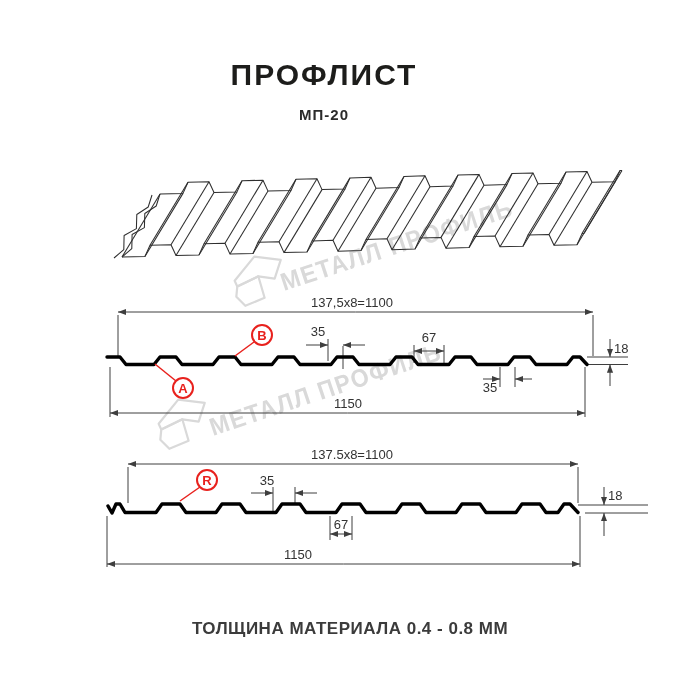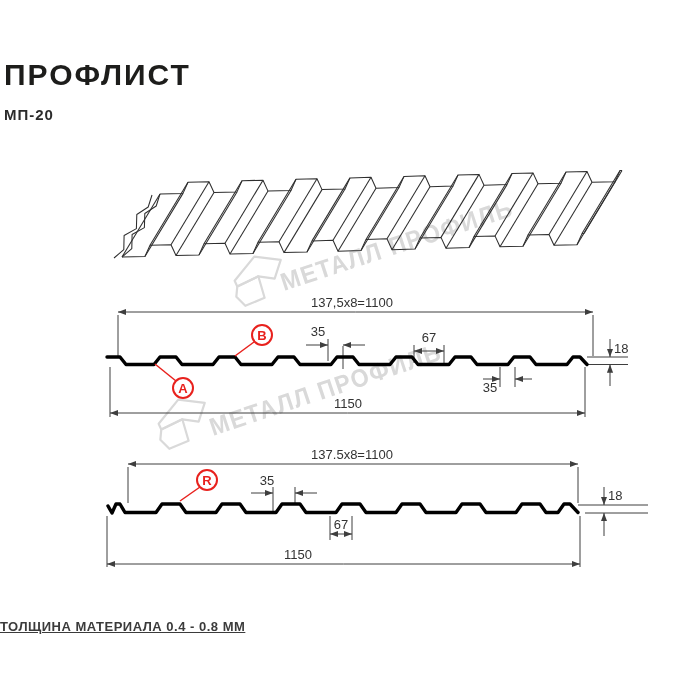--- a/index.html
+++ b/index.html
@@ -1,22 +1,22 @@
 <!DOCTYPE html>
 <html style="--accent_red: #e8211d; --line: #3e3e3e; --watermark: #d9d9d9;"><head>
 <meta charset="utf-8">
 <style>
   html,body{margin:0;padding:0;background:#fff;}
   .page{position:relative;width:700px;height:700px;background:#fff;overflow:hidden;
         font-family:"Liberation Sans",sans-serif;}
-  .title-block{position:absolute;left:4px;top:58px;width:624px;text-align:left;}
+  .title-block{position:absolute;left:12px;top:58px;width:624px;text-align:center;}
   .main-title{font-size:30px;font-weight:800;letter-spacing:2px;color:#1d1d1b;}
   .sub-title{margin-top:14px;font-size:15px;font-weight:600;letter-spacing:1px;color:#2b2b2b;}
-  .footer-note{position:absolute;left:0;top:619px;width:700px;text-align:left;
-        font-size:13px;font-weight:600;letter-spacing:0.5px;color:#3b3b3b;text-decoration:underline;}
+  .footer-note{position:absolute;left:0;top:619px;width:700px;text-align:center;
+        font-size:17px;font-weight:600;letter-spacing:0.5px;color:#3b3b3b;}
   svg.drawing{position:absolute;left:0;top:0;}
   .thin{stroke:var(--line,#3e3e3e);stroke-width:1;fill:none;}
   .prof{stroke:#000;stroke-width:3.4;fill:none;stroke-linejoin:round;stroke-linecap:round;}
   .sheet{stroke:#2e2e2e;stroke-width:1.05;fill:none;stroke-linejoin:round;}
   .dimtxt{font-family:"Liberation Sans",sans-serif;font-size:13px;fill:#333;}
   .red{stroke:var(--accent_red,#e8211d);fill:none;}
   .redcirc{stroke:var(--accent_red,#e8211d);stroke-width:2;fill:#fff;}
   .redtxt{font-family:"Liberation Sans",sans-serif;font-size:13px;font-weight:bold;
         fill:var(--accent_red,#e8211d);}
   .wmtxt{font-family:"Liberation Sans",sans-serif;font-size:25px;font-weight:bold;

